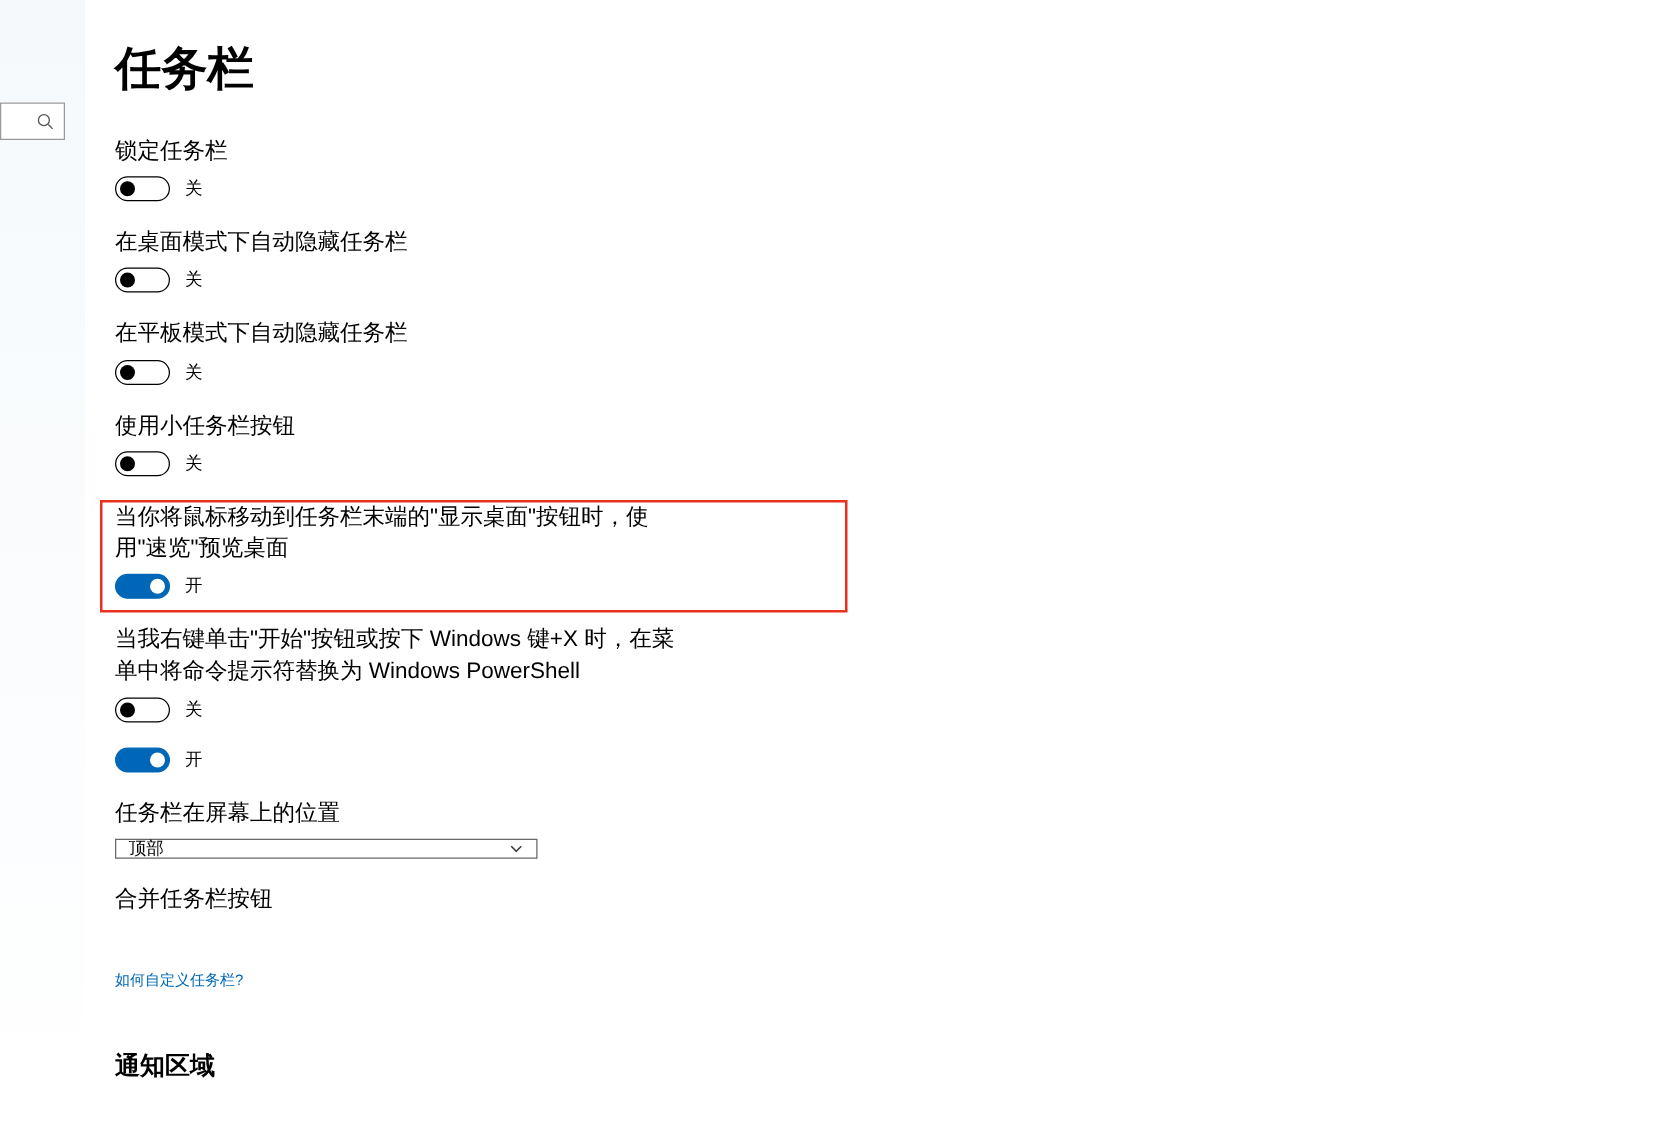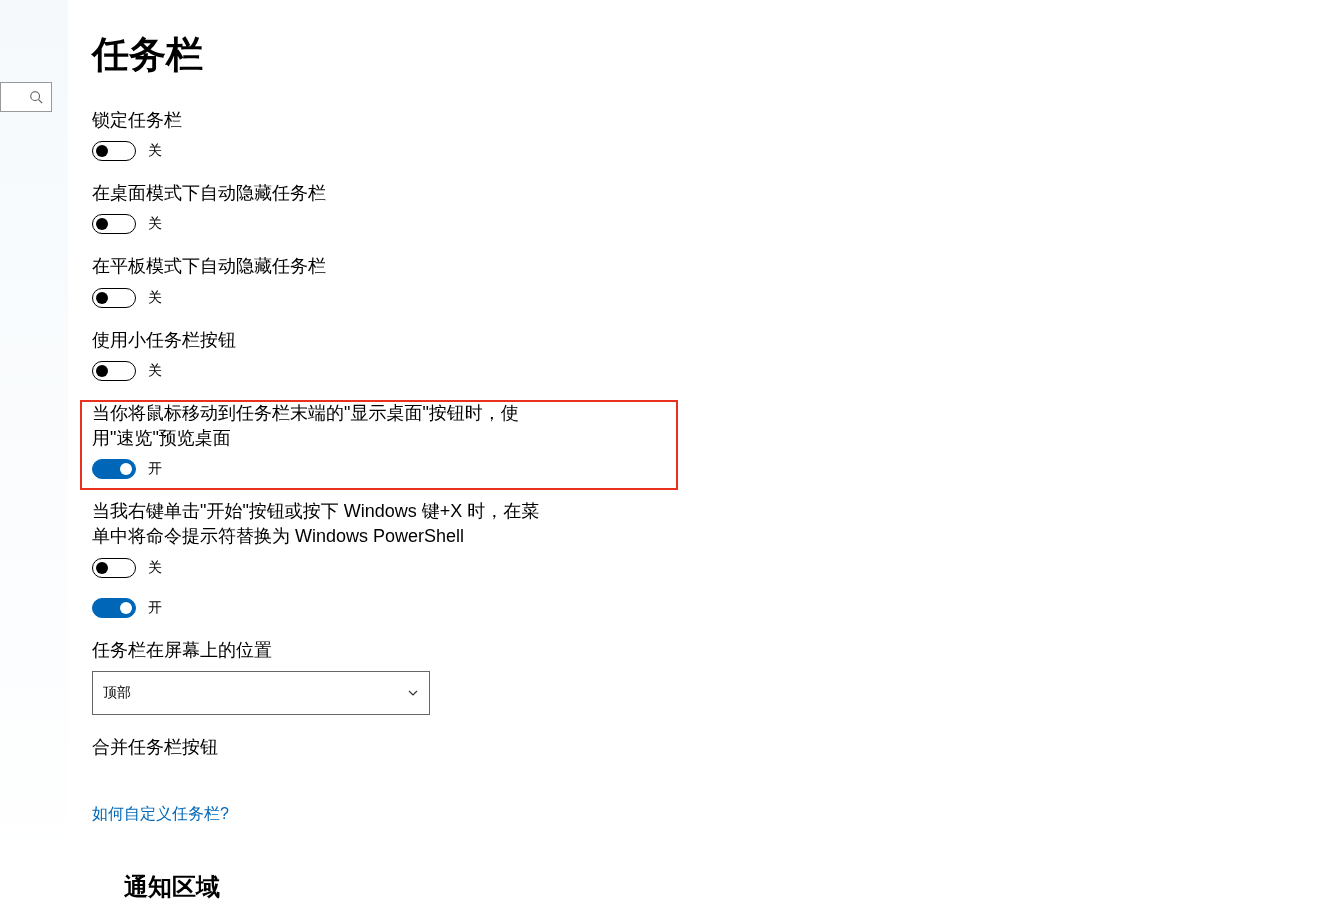--- a/index.html
+++ b/index.html
@@ -101,49 +101,48 @@
   .toggle-state {
     font-size: 14px;
   }
   .highlight-box {
     position: absolute;
     border: 2px solid #e8311f;
     pointer-events: none;
   }
   .select-box {
     width: 338px;
-    height: 44px;
+    height: 16px;
     border: 1px solid #666;
     background: #fff;
     display: flex;
     align-items: center;
     justify-content: space-between;
     padding: 0 10px;
     font-size: 14px;
     cursor: pointer;
     margin-top: 4px;
   }
   .chevron {
     width: 12px;
     height: 12px;
     color: #333;
   }
   .link {
     color: #0067b8;
-    font-size: 16px;
+    font-size: 12px;
     cursor: pointer;
     margin-top: 24px;
     display: inline-block;
   }
   h2 {
-    font-size: 24px;
+    font-size: 20px;
     font-weight: 600;
     margin-top: 46px;
     margin-bottom: 22px;
-    margin-left: 32px;
   }
   .link-block {
     color: #0067b8;
     font-size: 14px;
     cursor: pointer;
     margin-bottom: 20px;
   }
   .select-wide {
     width: 450px;
   }

